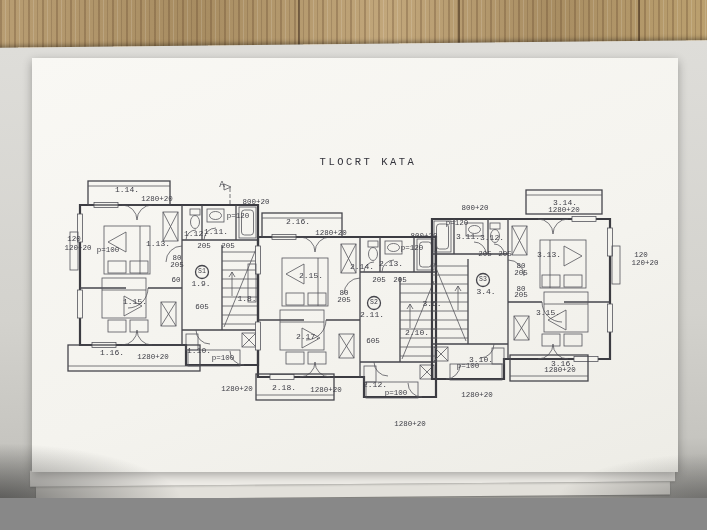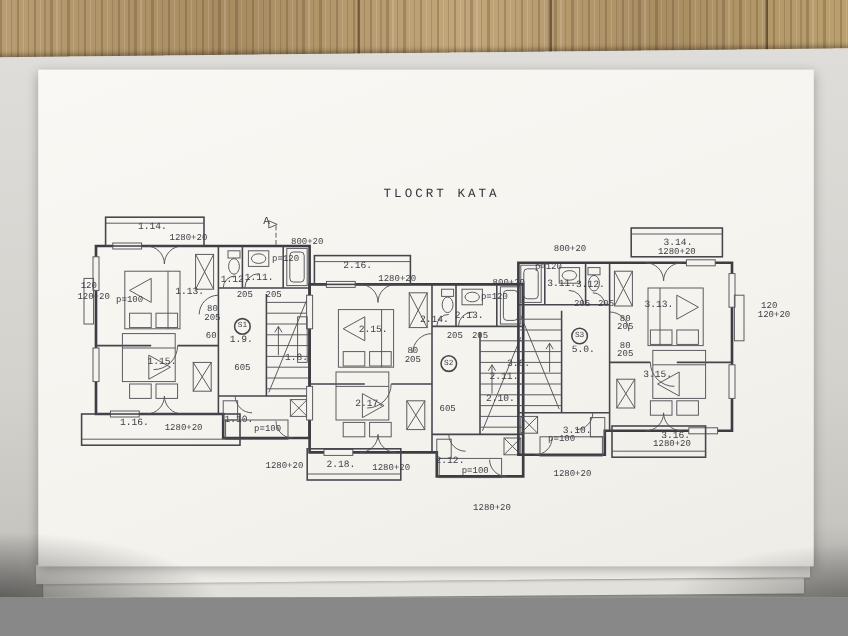--- a/index.html
+++ b/index.html
@@ -158,21 +158,21 @@
         <span class="lbl dim" style="left: 424px; top: 237px;">800+20</span>
         <span class="lbl note" style="left: 412px; top: 249px;">p=120</span>
         <span class="lbl room" style="left: 362px; top: 267px;">2.14.</span>
         <span class="lbl room" style="left: 391px; top: 264px; text-align: center;">2.13.</span>
         <span class="lbl dim" style="left: 379px; top: 281px;">205</span>
         <span class="lbl dim" style="left: 400px; top: 281px;">205</span>
         <span class="lbl room" style="left: 311px; top: 276px;">2.15.</span>
         <span class="lbl dim" style="left: 344px; top: 294px;">80</span>
         <span class="lbl dim" style="left: 344px; top: 301px;">205</span>
         <span class="lbl stair" style="left: 374px; top: 303px;">S2</span>
-        <span class="lbl room" style="left: 372px; top: 315px; margin-left: 48px;">2.11.</span>
+        <span class="lbl room" style="left: 372px; top: 315px;">2.11.</span>
         <span class="lbl dim" style="left: 373px; top: 342px;">605</span>
         <span class="lbl room" style="left: 308px; top: 337px;">2.17.</span>
         <span class="lbl room" style="left: 417px; top: 333px;">2.10.</span>
         <span class="lbl room" style="left: 284px; top: 388px;">2.18.</span>
         <span class="lbl dim" style="left: 326px; top: 391px;">1280+20</span>
         <span class="lbl room" style="left: 375px; top: 385px;">2.12.</span>
         <span class="lbl note" style="left: 396px; top: 394px;">p=100</span>
         <span class="lbl dim" style="left: 410px; top: 425px;">1280+20</span>
         <span class="lbl dim" style="left: 475px; top: 209px;">800+20</span>
         <span class="lbl note" style="left: 457px; top: 224px;">p=120</span>
@@ -181,21 +181,21 @@
         <span class="lbl room" style="left: 468px; top: 237px;">3.11.</span>
         <span class="lbl room" style="left: 492px; top: 238px;">3.12.</span>
         <span class="lbl dim" style="left: 485px; top: 255px;">205</span>
         <span class="lbl dim" style="left: 505px; top: 255px;">205</span>
         <span class="lbl room" style="left: 549px; top: 255px;">3.13.</span>
         <span class="lbl dim" style="left: 521px; top: 267px;">80</span>
         <span class="lbl dim" style="left: 521px; top: 274px;">205</span>
         <span class="lbl dim" style="left: 521px; top: 290px;">80</span>
         <span class="lbl dim" style="left: 521px; top: 296px;">205</span>
         <span class="lbl stair" style="left: 483px; top: 280px;">S3</span>
-        <span class="lbl room" style="left: 486px; top: 292px;">5.0.</span>
+        <span class="lbl room" style="left: 486px; top: 292px;">3.4.</span>
         <span class="lbl room" style="left: 432px; top: 304px;">3.6.</span>
         <span class="lbl dim" style="left: 641px; top: 256px;">120</span>
         <span class="lbl dim" style="left: 645px; top: 264px;">120+20</span>
         <span class="lbl room" style="left: 548px; top: 313px;">3.15.</span>
         <span class="lbl room" style="left: 481px; top: 360px;">3.10.</span>
         <span class="lbl note" style="left: 468px; top: 367px;">p=100</span>
         <span class="lbl room" style="left: 563px; top: 364px;">3.16.</span>
         <span class="lbl dim" style="left: 560px; top: 371px;">1280+20</span>
         <span class="lbl dim" style="left: 477px; top: 396px;">1280+20</span>
       </div>

